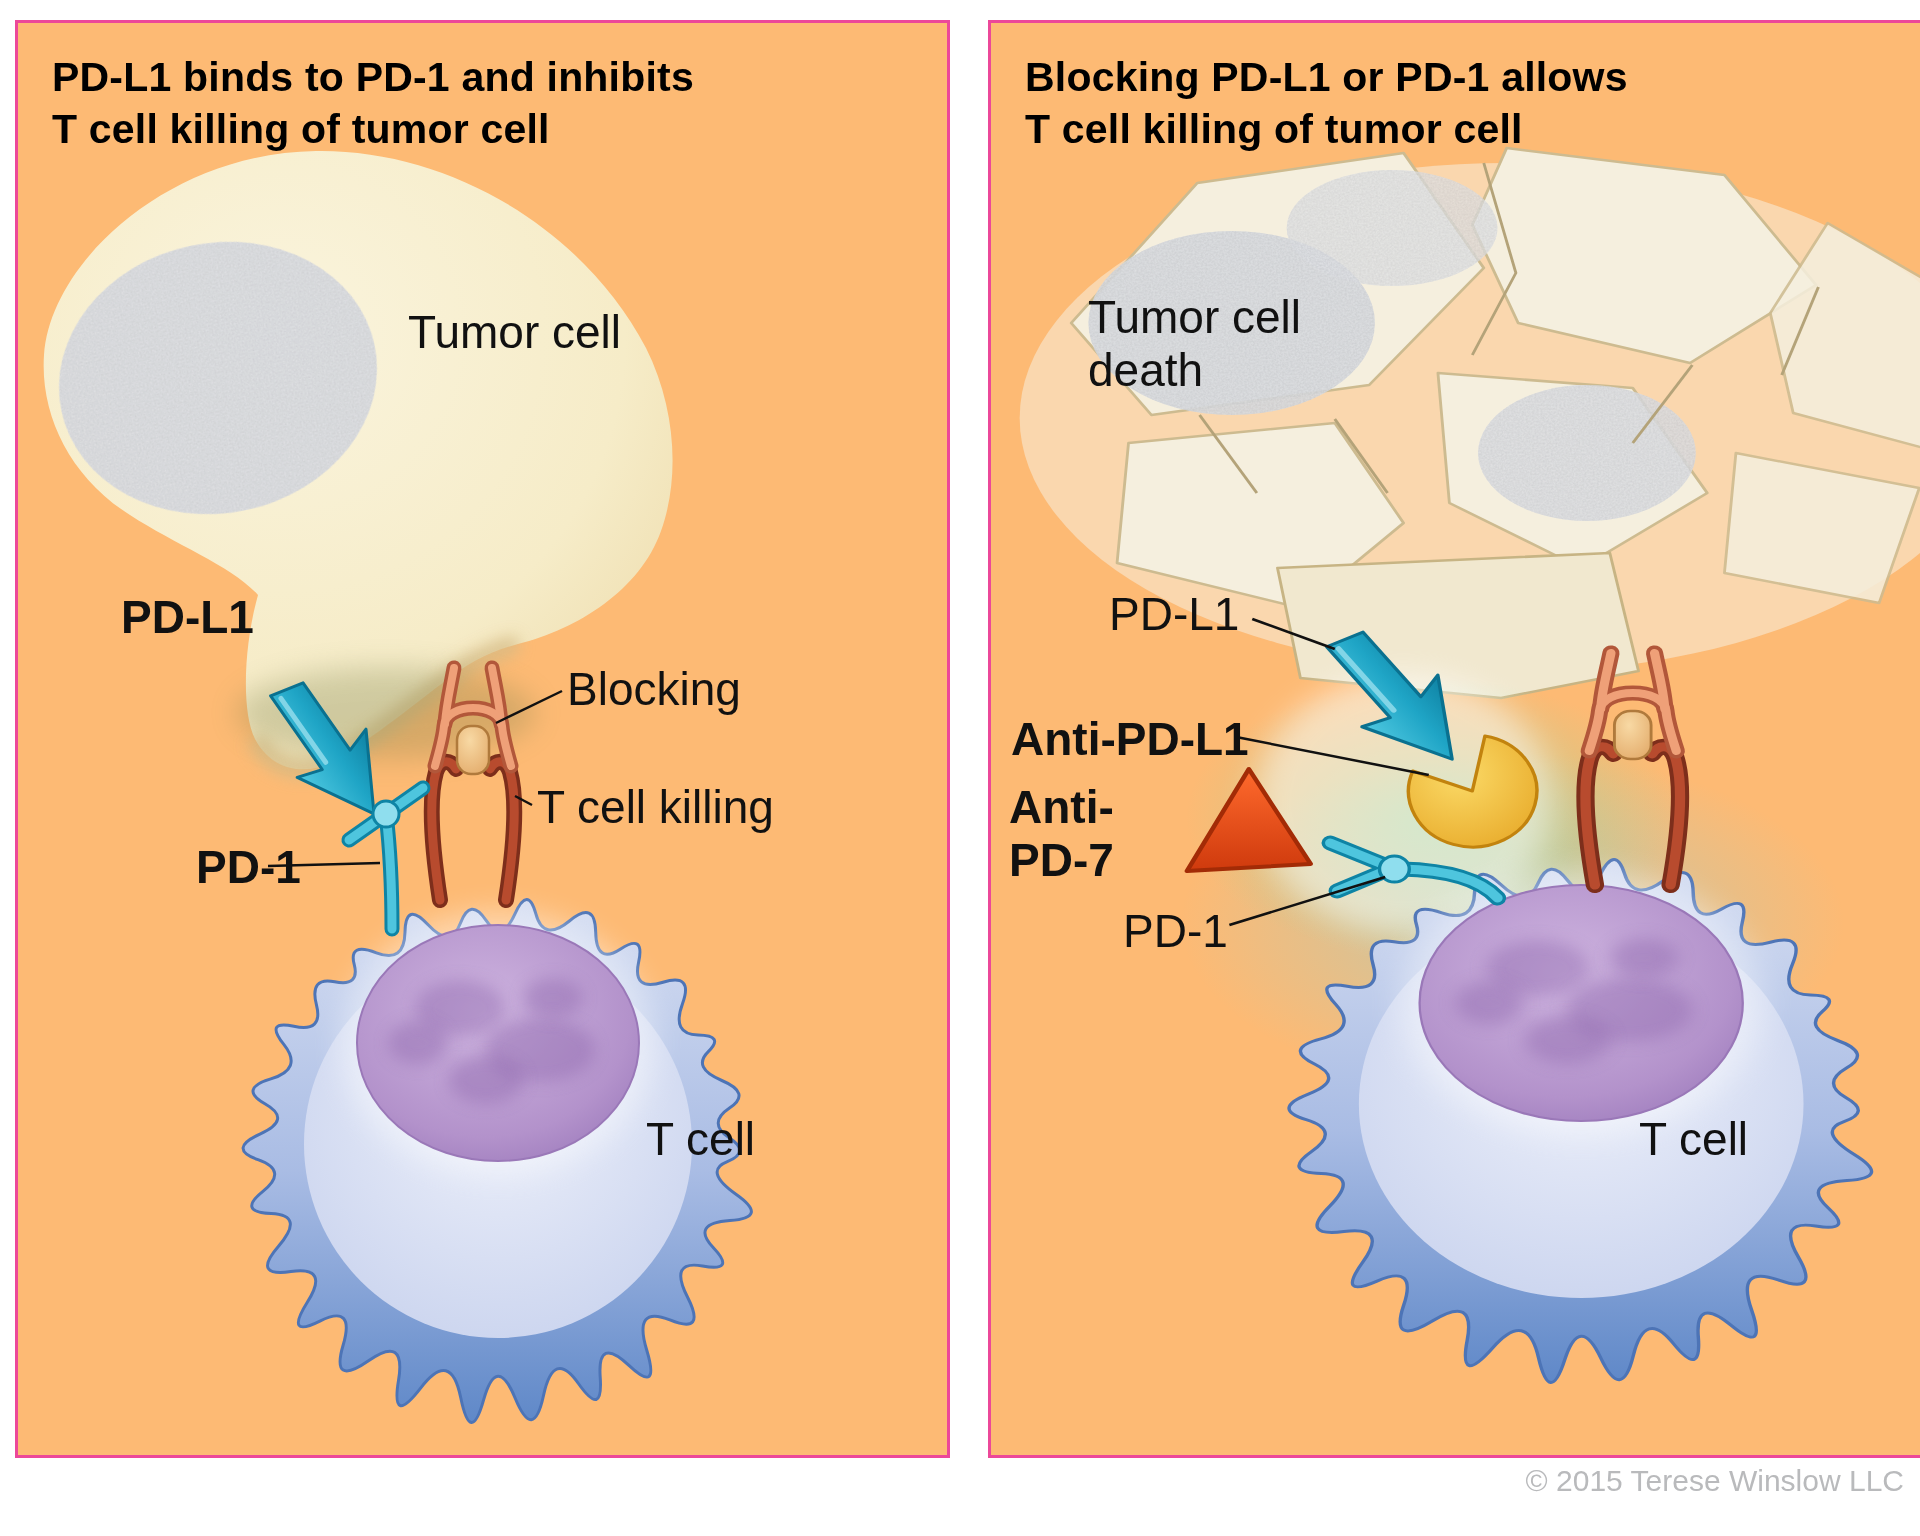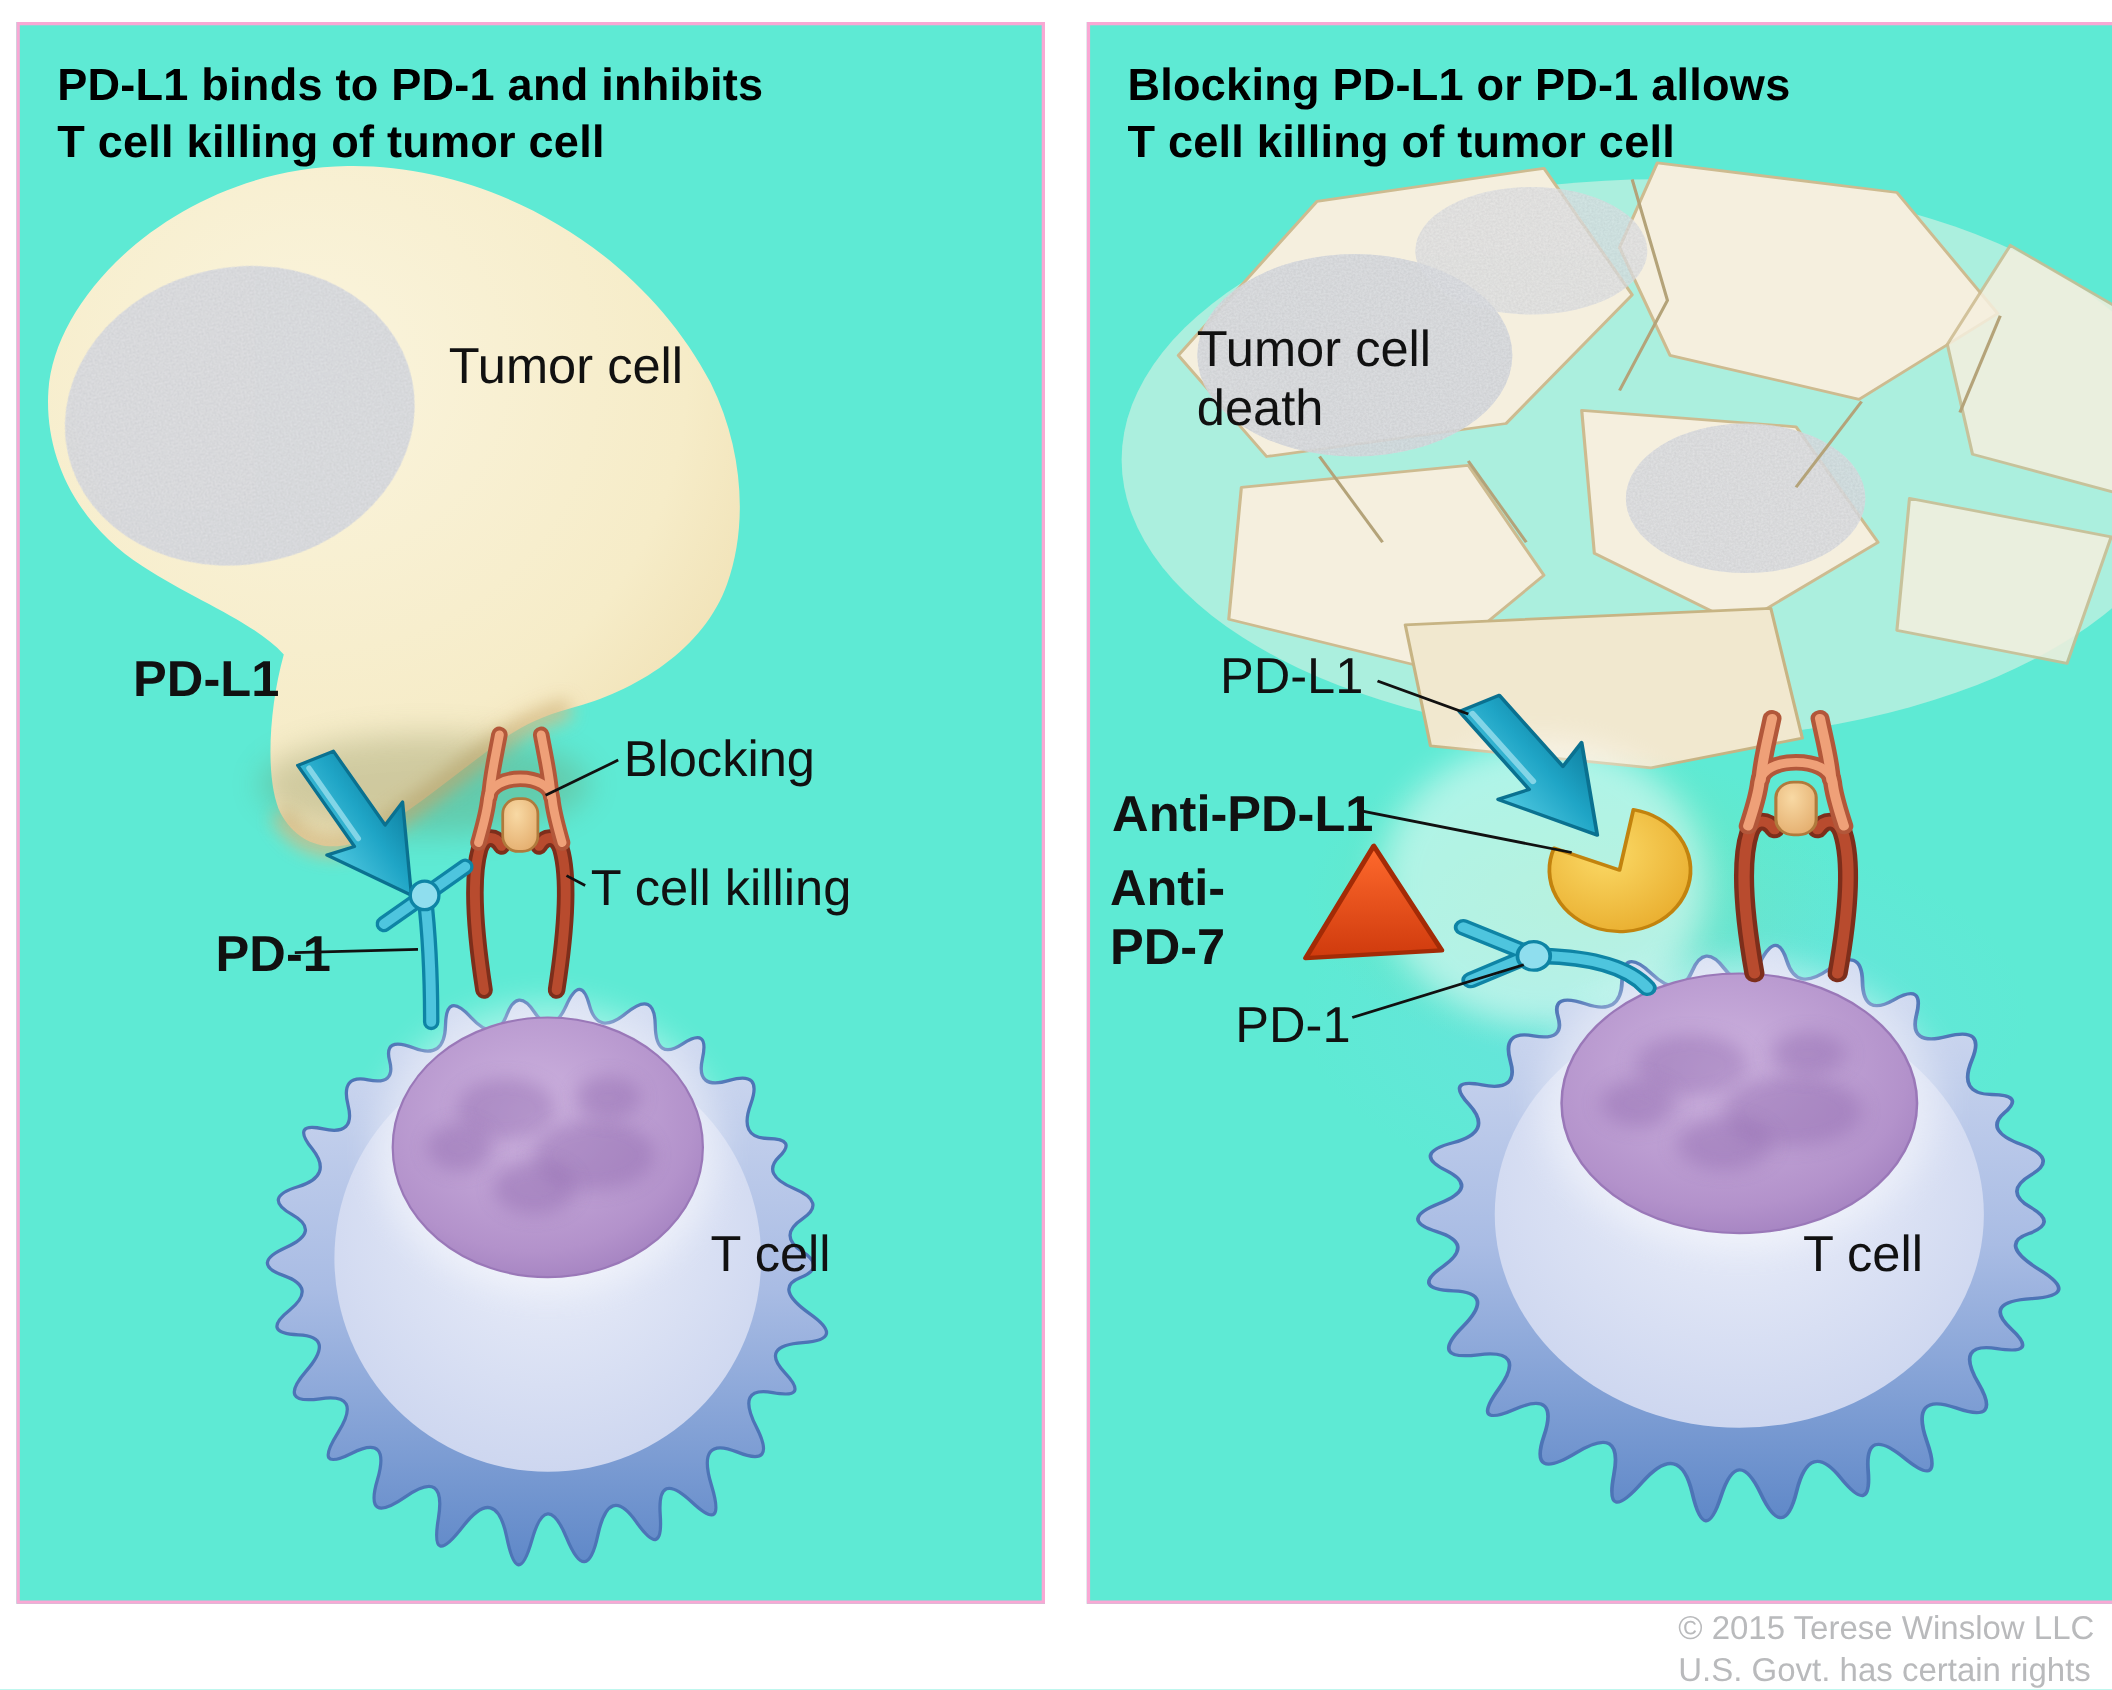--- a/index.html
+++ b/index.html
@@ -1,20 +1,20 @@
 <!DOCTYPE html>
 <html><head>
 <meta charset="utf-8">
 <style>
   html,body{margin:0;padding:0}
   body{
     width:1920px;height:1536px;position:relative;background:#fff;overflow:hidden;
     font-family:"Liberation Sans", sans-serif;
   }
-  .panel{position:absolute;top:20px;height:1438px;border:3px solid #f9a8d4;background:#5eead4;box-sizing:border-box}
+  .panel{position:absolute;top:20px;height:1438px;border:3px solid #ec4899;background:#fdba74;box-sizing:border-box}
   #panel-left{left:15px;width:935px}
   #panel-right{left:988px;width:1050px}
   svg.art{position:absolute;left:0;top:0;width:100%;height:100%;display:block}
   .title{
     position:absolute;left:34px;top:28px;font-size:41px;font-weight:700;color:#000;
     line-height:1.28;white-space:pre-line;letter-spacing:.2px;
   }
   .lbl{position:absolute;font-size:46px;color:#111;line-height:1.15;white-space:pre-line}
   .lbl.bold{font-weight:700}
   .credit{
@@ -234,14 +234,13 @@
   <div class="lbl" style="left:118px;top:565px">PD-L1</div>
   <div class="lbl bold" style="left:20px;top:690px">Anti-PD-L1</div>
   <div class="lbl bold" style="left:18px;top:758px">Anti-
 PD-7</div>
   <div class="lbl" style="left:132px;top:882px">PD-1</div>
   <div class="lbl" style="left:648px;top:1090px">T cell</div>
 </div>
 
 <div class="credit">
   <div>© 2015 Terese Winslow LLC</div>
-  <div>U.S. Govt. has certain rights</div>
 </div>
 
 </body></html>

